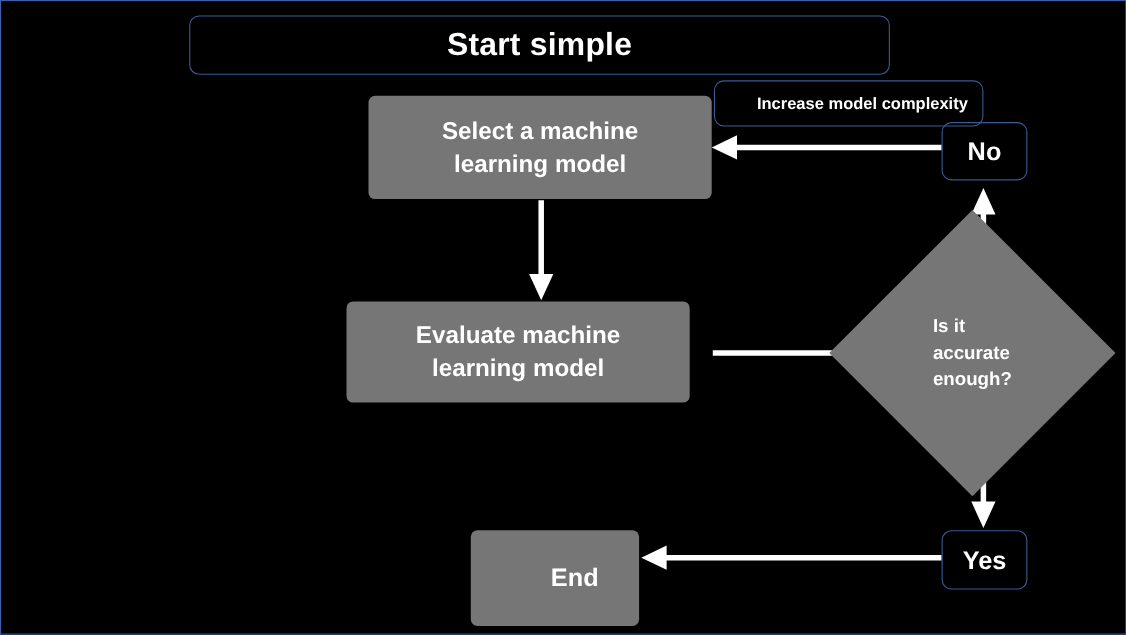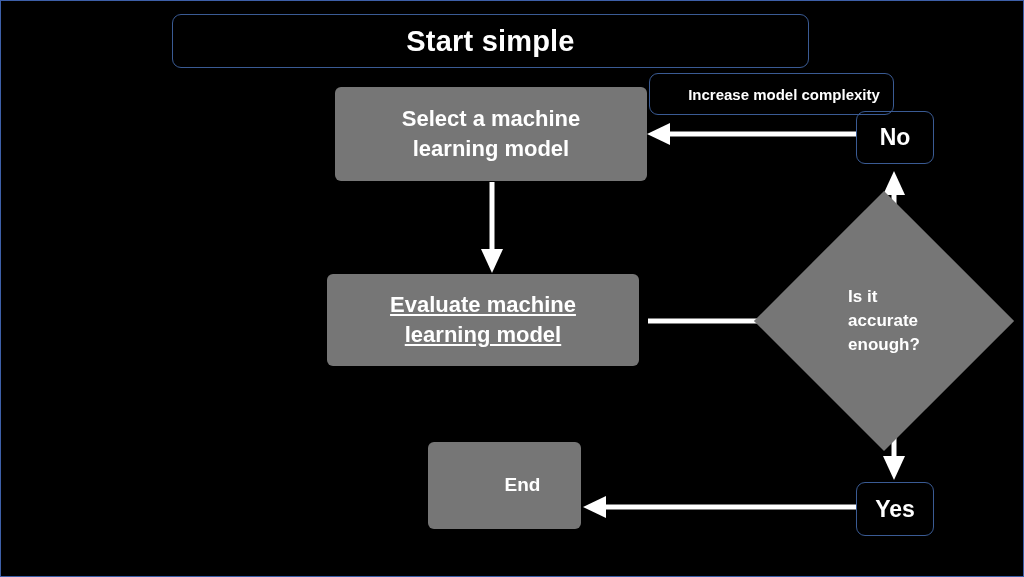--- a/index.html
+++ b/index.html
@@ -55,22 +55,22 @@
     justify-content: center;
     text-align: center;
     color: #ffffff;
     font-size: 22px;
     font-weight: bold;
     line-height: 1.38;
     box-sizing: border-box;
     padding: 4px 12px;
   }
   #box-select   { left: 334px; top: 86px;  width: 312px; height: 94px; }
-  #box-evaluate { left: 326px; top: 273px; width: 312px; height: 92px; text-decoration: underline; }
-  #box-end      { left: 427px; top: 441px; width: 153px; height: 87px; font-size: 19px; padding-left: 48px; }
+  #box-evaluate { left: 314px; top: 273px; width: 312px; height: 92px; }
+  #box-end      { left: 427px; top: 481px; width: 153px; height: 87px; font-size: 23px; padding-left: 48px; }
 
   
   #decision-wrap {
     position: absolute;
     left: 791px;
     top: 228px;
     width: 184px;
     height: 184px;
   }
   #decision-shape {

